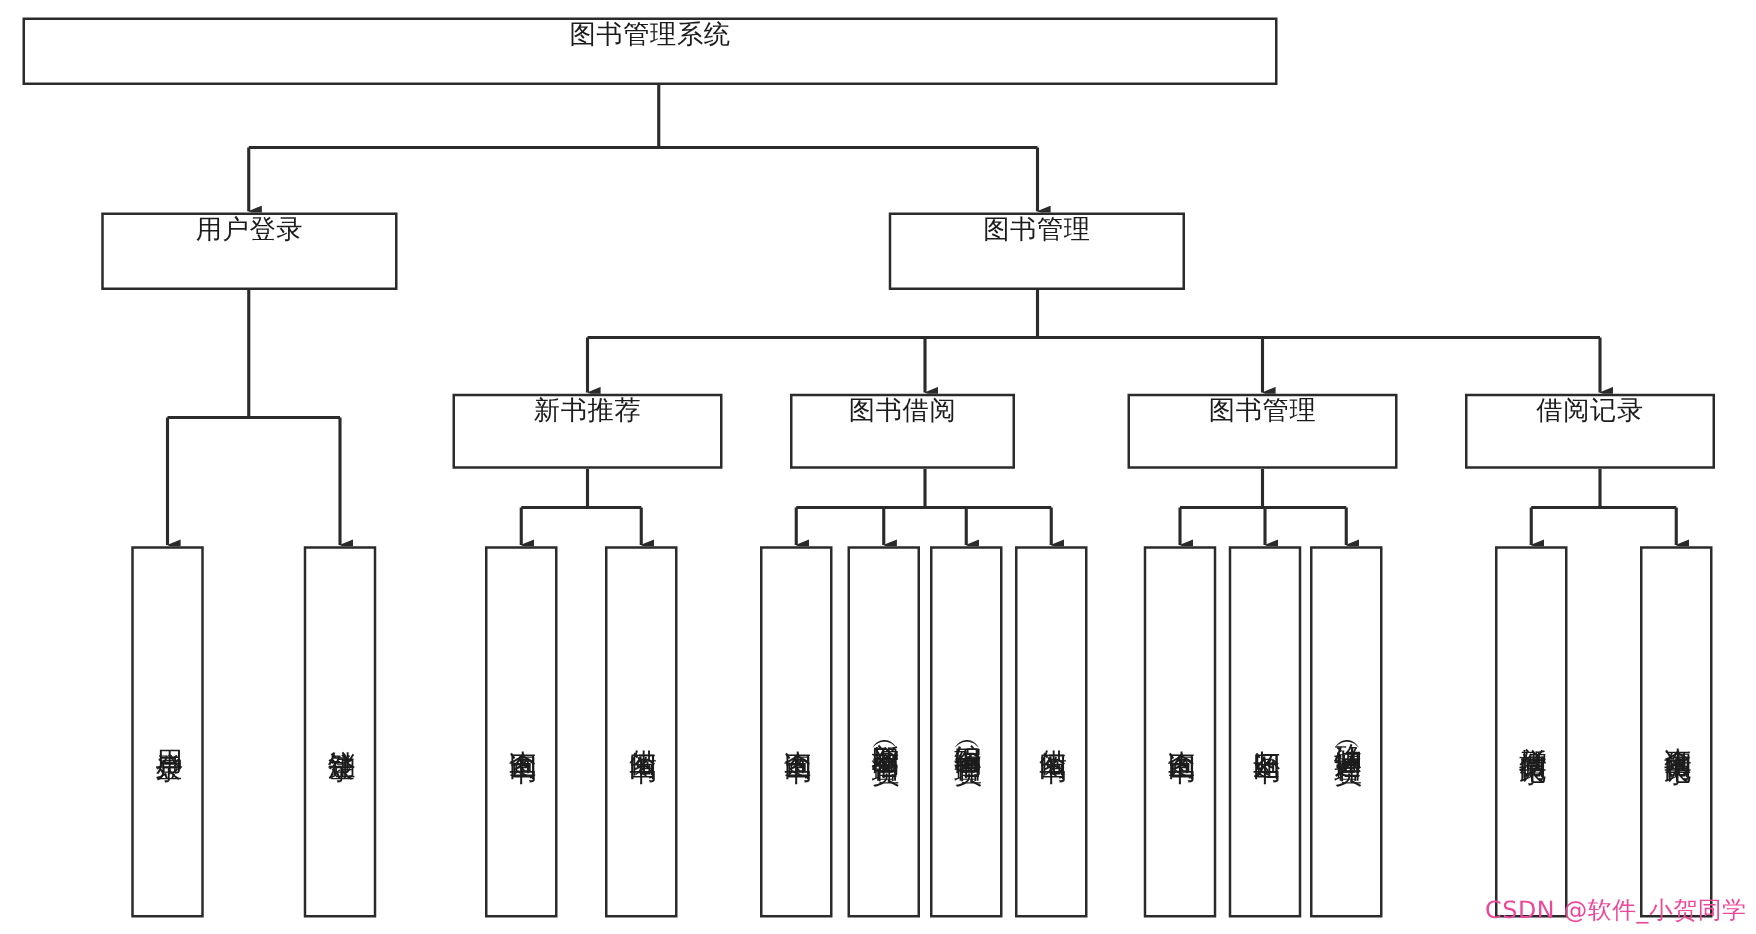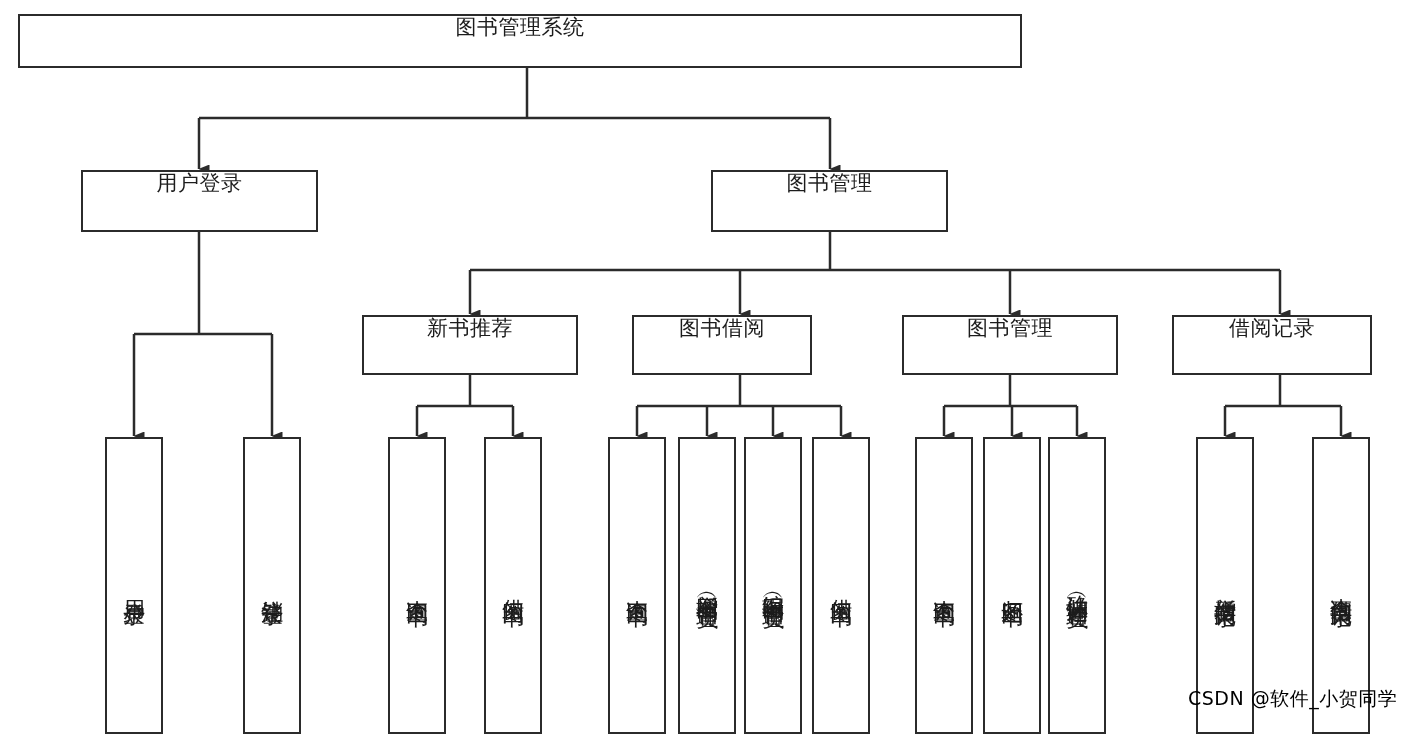--- a/index.html
+++ b/index.html
@@ -172,15 +172,15 @@
         <span class="label">确认归还（管理员）</span>
       </div>
       <div class="node vert" style="left: 1196px; top: 437px; width: 58px; height: 297px;">
         <span class="label">新增借阅记录</span>
       </div>
       <div class="node vert" style="left: 1312px; top: 437px; width: 58px; height: 297px;">
         <span class="label">查询借阅记录</span>
       </div>
     </div>
 
-  <div class="watermark" style="left: 1188px; top: 686px; color: #000000;">CSDN @软件_小贺同学</div>
+  <div class="watermark" style="left: 1188px; top: 715px; color: #ec4899;">CSDN @软件_小贺同学</div>
 
 </div>
 
 </body></html>

